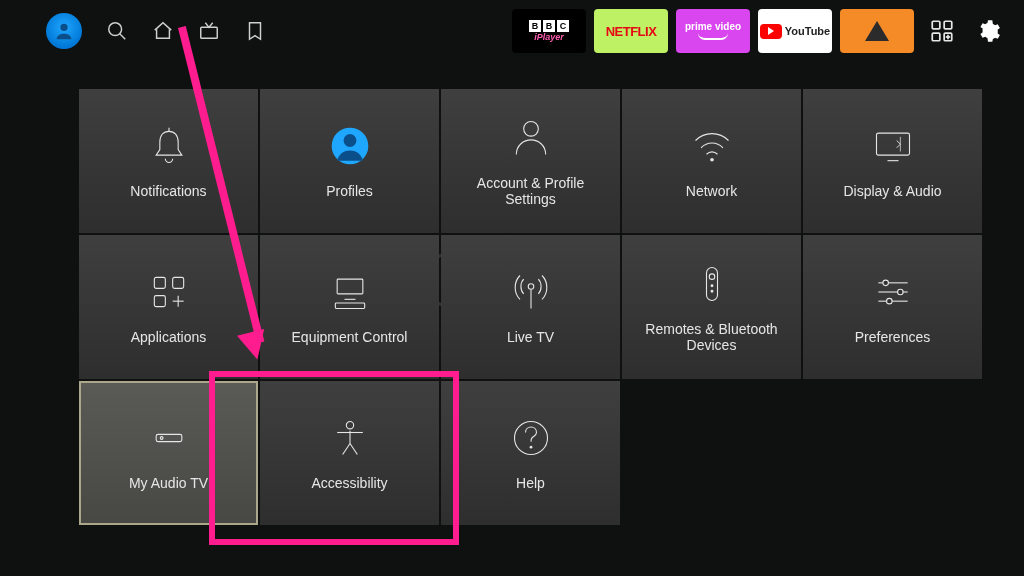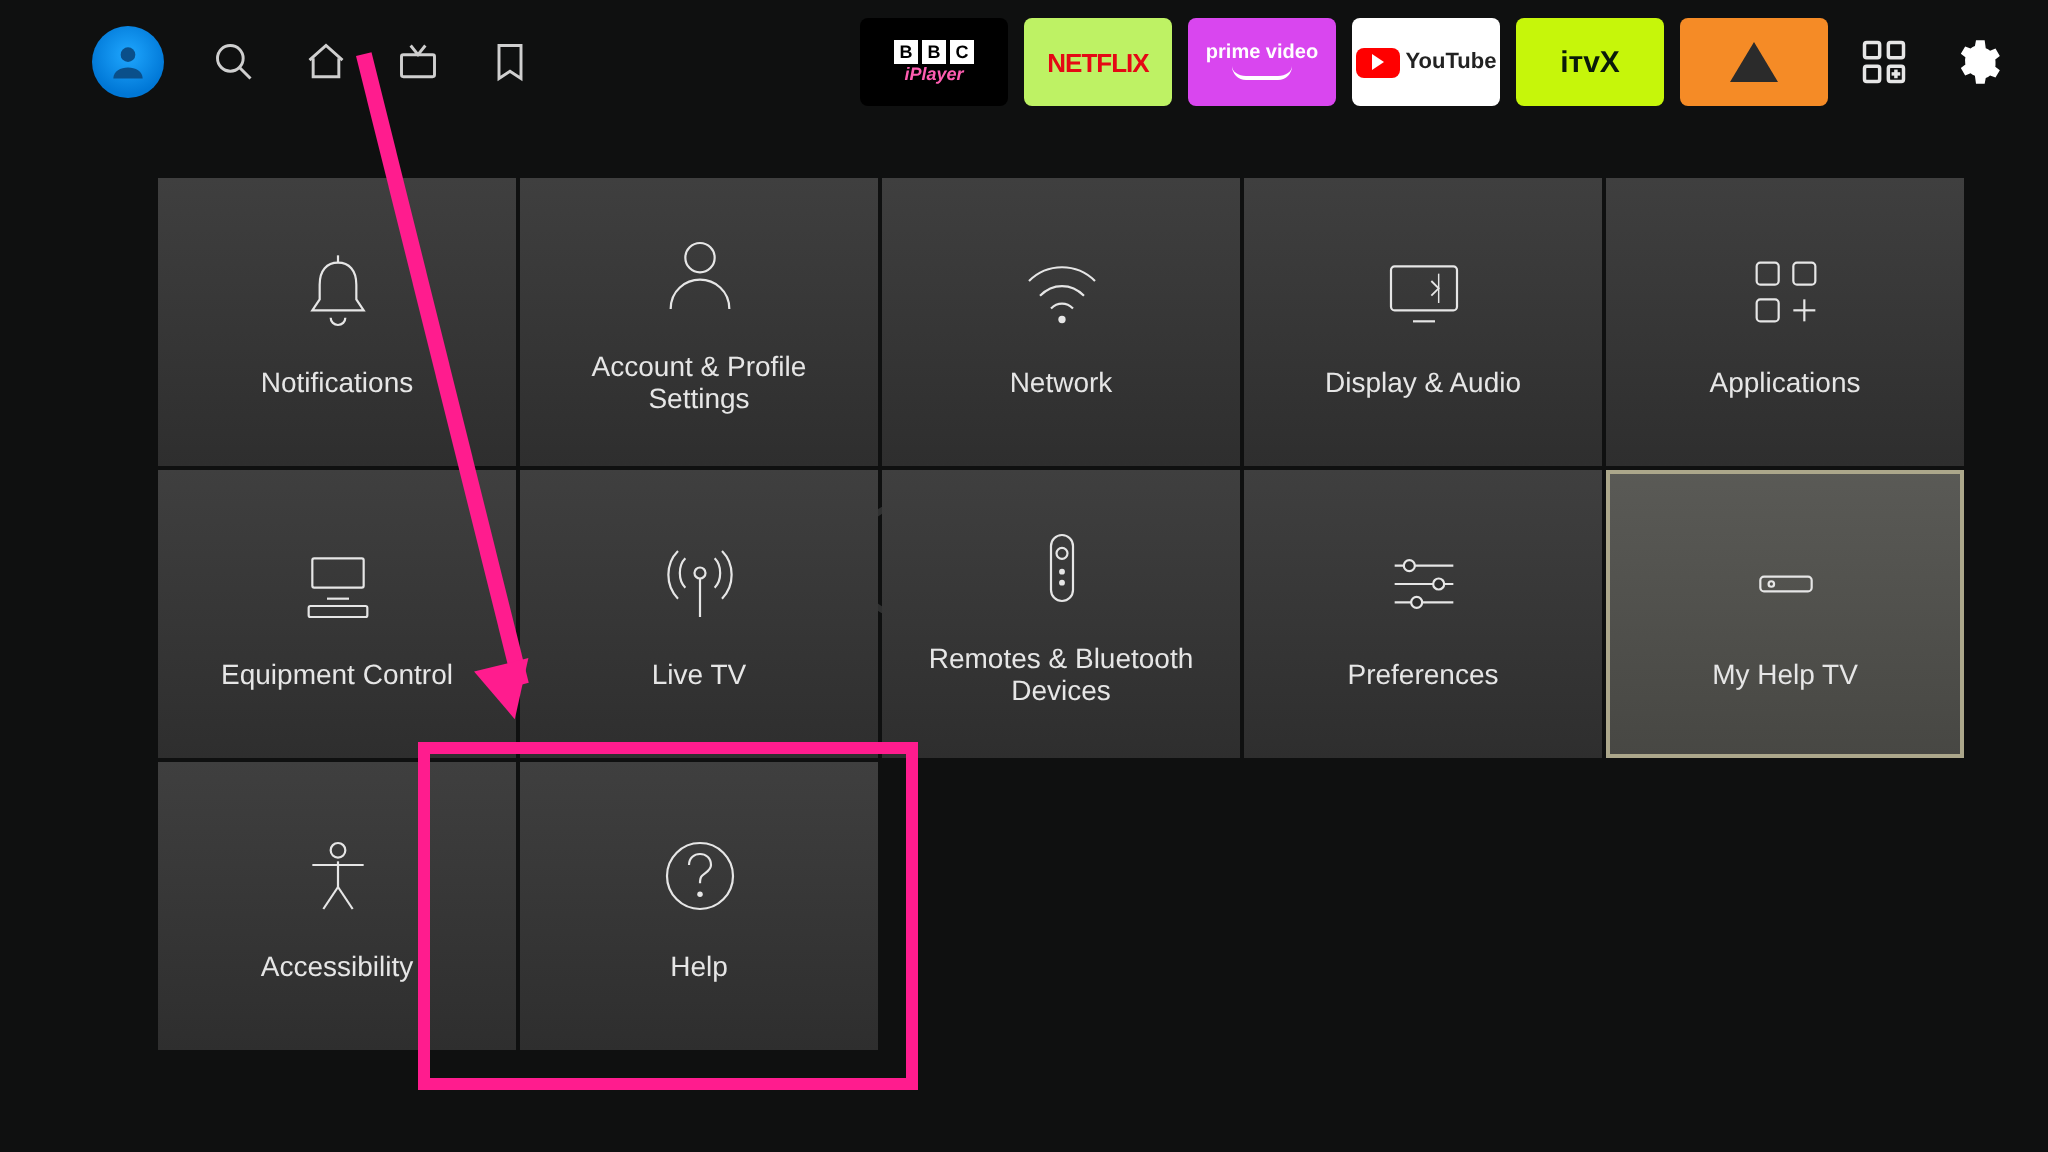--- a/index.html
+++ b/index.html
@@ -157,21 +157,20 @@
     <div class="app-tile prime">
       <span>prime video</span>
         <div class="prime-arc"></div>
     </div>
     <div class="app-tile youtube">
       <div class="yt-badge">
           <div class="yt-tri"></div>
         </div>
         <span class="yt-text">YouTube</span>
     </div>
-    <div class="app-tile itvx">iᴛᴠX</div>
     <div class="app-tile orange">
         <div class="tri-up"></div>
       </div>
   </div>
   <div class="right-icons">
     <div class="sq-btn">
       <svg viewBox="0 0 24 24">
           <rect x="3" y="3" width="7" height="7" rx="1"></rect>
           <rect x="14" y="3" width="7" height="7" rx="1"></rect>
           <rect x="3" y="14" width="7" height="7" rx="1"></rect>
@@ -206,20 +205,30 @@
       <div class="ico">
           <svg viewBox="0 0 48 48">
             <path d="M24 8c-6 0-10 4-10 12v8l-4 6h28l-4-6v-8c0-8-4-12-10-12z"></path>
             <line x1="24" y1="4" x2="24" y2="8"></line>
             <path d="M20 38a4 4 0 008 0"></path>
           </svg>
         </div>
       <span>Notifications</span>
     </div>
 
+    <div class="tile">
+      <div class="ico">
+          <svg viewBox="0 0 48 48">
+            <circle cx="24" cy="24" r="20" fill="#1fa7ff" stroke="none"></circle>
+            <circle cx="24" cy="18" r="7" fill="#0a4f8a" stroke="none"></circle>
+            <path d="M10 40c2-8 8-11 14-11s12 3 14 11" fill="#0a4f8a" stroke="none"></path>
+          </svg>
+        </div>
+      <span>Profiles</span>
+    </div>
 
     <div class="tile">
       <div class="ico">
           <svg viewBox="0 0 48 48">
             <circle cx="24" cy="14" r="8"></circle>
             <path d="M8 42c0-10 8-16 16-16s16 6 16 16"></path>
           </svg>
         </div>
       <span>Account &amp; Profile Settings</span>
     </div>
@@ -313,21 +322,21 @@
       <span>Preferences</span>
     </div>
 
     <div class="tile selected">
       <div class="ico">
           <svg viewBox="0 0 48 48">
             <rect x="10" y="20" width="28" height="8" rx="2"></rect>
             <circle cx="16" cy="24" r="1.5"></circle>
           </svg>
         </div>
-      <span>My Help TV</span>
+      <span>My Audio TV</span>
     </div>
 
     <div class="tile">
       <div class="ico">
           <svg viewBox="0 0 48 48">
             <circle cx="24" cy="10" r="4"></circle>
             <line x1="10" y1="18" x2="38" y2="18"></line>
             <line x1="24" y1="16" x2="24" y2="30"></line>
             <line x1="24" y1="30" x2="16" y2="42"></line>
             <line x1="24" y1="30" x2="32" y2="42"></line>

